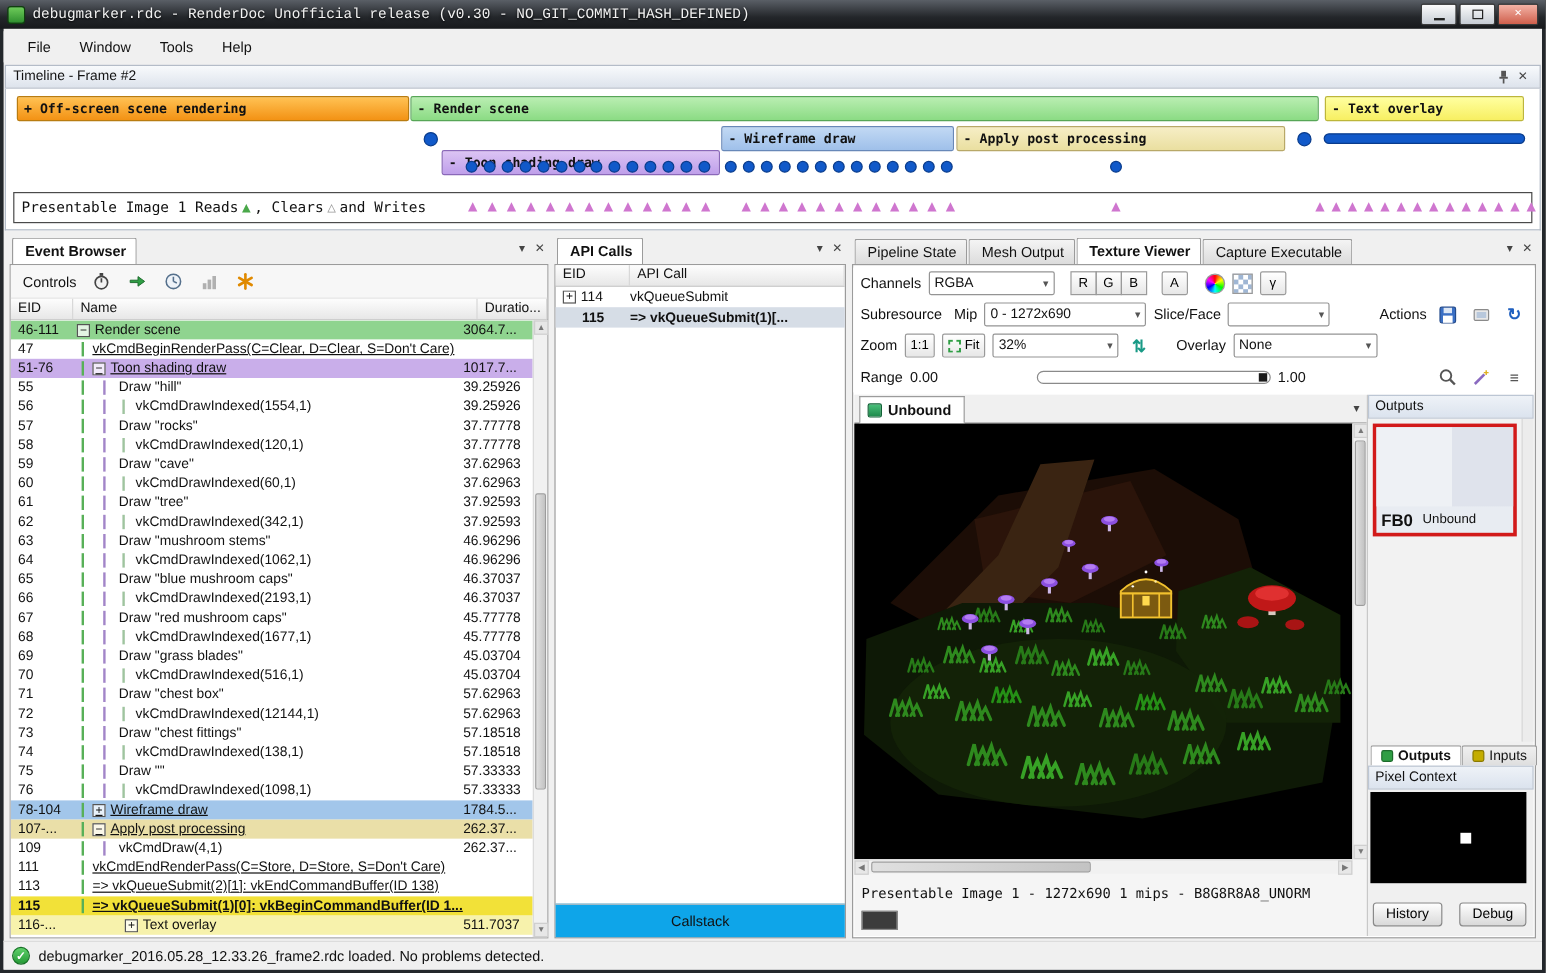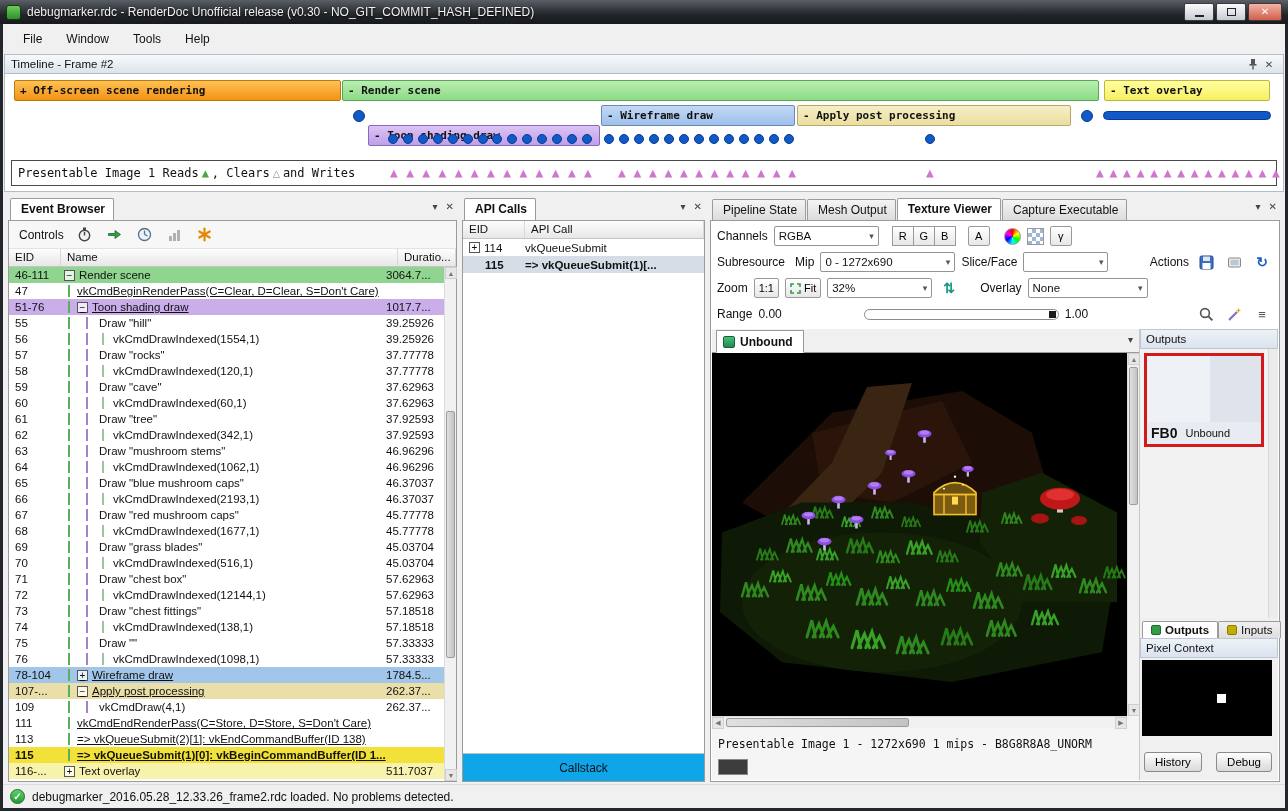--- a/index.html
+++ b/index.html
@@ -3,21 +3,21 @@
 <meta charset="utf-8">
 <style>
   * { margin:0; padding:0; box-sizing:border-box; }
   html,body { background:#555; }
   .screen{
     position:relative; width:1288px; height:811px; overflow:hidden;
     background:#23272b; font-family:"Liberation Sans",sans-serif; font-size:12px; color:#111;
   }
   
   .titlebar{position:absolute;left:0;top:0;right:0;height:24px;
-    background:linear-gradient(#5a5f66,#23262a 60%,#17191c);display:flex;align-items:center;padding:0 6px;gap:6px;}
+    background:linear-gradient(#5a5f66,#23262a 60%,#17191c);display:flex;align-items:center;padding:0 6px;gap:6px;font-family:Liberation Mono, monospace;}
   .app-icon{width:15px;height:15px;border-radius:3px;background:linear-gradient(#6ecb5a,#2f8f2f);border:1px solid #0f3f0f;}
   .titlebar .title{color:#f2f2f2;font-size:12px;text-shadow:0 1px 2px #000;white-space:nowrap;overflow:hidden;flex:1;}
   .winbtns{display:flex;gap:2px;}
   .winbtn{width:30px;height:18px;border:1px solid #3a3a3a;border-radius:2px;background:linear-gradient(#fbfbfb,#c6ccd4);
     display:flex;align-items:center;justify-content:center;color:#222;font-size:10px;line-height:1;}
   .winbtn.close{background:linear-gradient(#f3b3a6,#cf5f4c);color:#fff;width:34px;}
   .glyph-min{width:9px;height:2px;background:#222;margin-top:7px;}
   .glyph-max{width:9px;height:8px;border:1.5px solid #222;}
   
   .client{position:absolute;left:3px;top:24px;right:3px;bottom:3px;background:#f0f0f0;}
@@ -67,21 +67,21 @@
   .erow{display:flex;height:16px;align-items:center;font-size:11.5px;background:#fff;}
   .erow .eid{width:52px;flex:none;padding-left:6px;overflow:hidden;white-space:nowrap;}
   .erow .name{flex:1;overflow:hidden;white-space:nowrap;display:flex;align-items:center;}
   .erow .dur{width:58px;flex:none;overflow:hidden;white-space:nowrap;}
   .erow.bold{font-weight:bold;}
   .bg-green{background:#8fd48f !important;}
   .bg-lavender{background:#c9aeea !important;}
   .bg-blue{background:#a2c6ea !important;}
   .bg-tan{background:#eadfa8 !important;}
   .bg-yellow{background:#f2e138 !important;}
-  .bg-paleyellow{background:#f7f2ac !important;}
+  .bg-paleyellow{background:#f7f2ac !important;gap:40px;}
   .name.d0{padding-left:3px;}
   .name.d1{padding-left:16px;background:linear-gradient(#58b058,#58b058) 7px 0/2px 100% no-repeat;text-decoration:underline;}
   .name.d2{padding-left:38px;background:linear-gradient(#58b058,#58b058) 7px 0/2px 100% no-repeat,
            linear-gradient(#a285c8,#a285c8) 25px 0/2px 100% no-repeat;}
   .name.d3{padding-left:52px;background:linear-gradient(#58b058,#58b058) 7px 0/2px 100% no-repeat,
            linear-gradient(#a285c8,#a285c8) 25px 0/2px 100% no-repeat,
            linear-gradient(#9fc49f,#9fc49f) 41px 0/2px 100% no-repeat;}
   .marker{width:11px;height:11px;border:1px solid #555;background:rgba(255,255,255,.75);font-size:10px;line-height:9px;
     text-align:center;margin-right:4px;flex:none;display:inline-block;}
   

